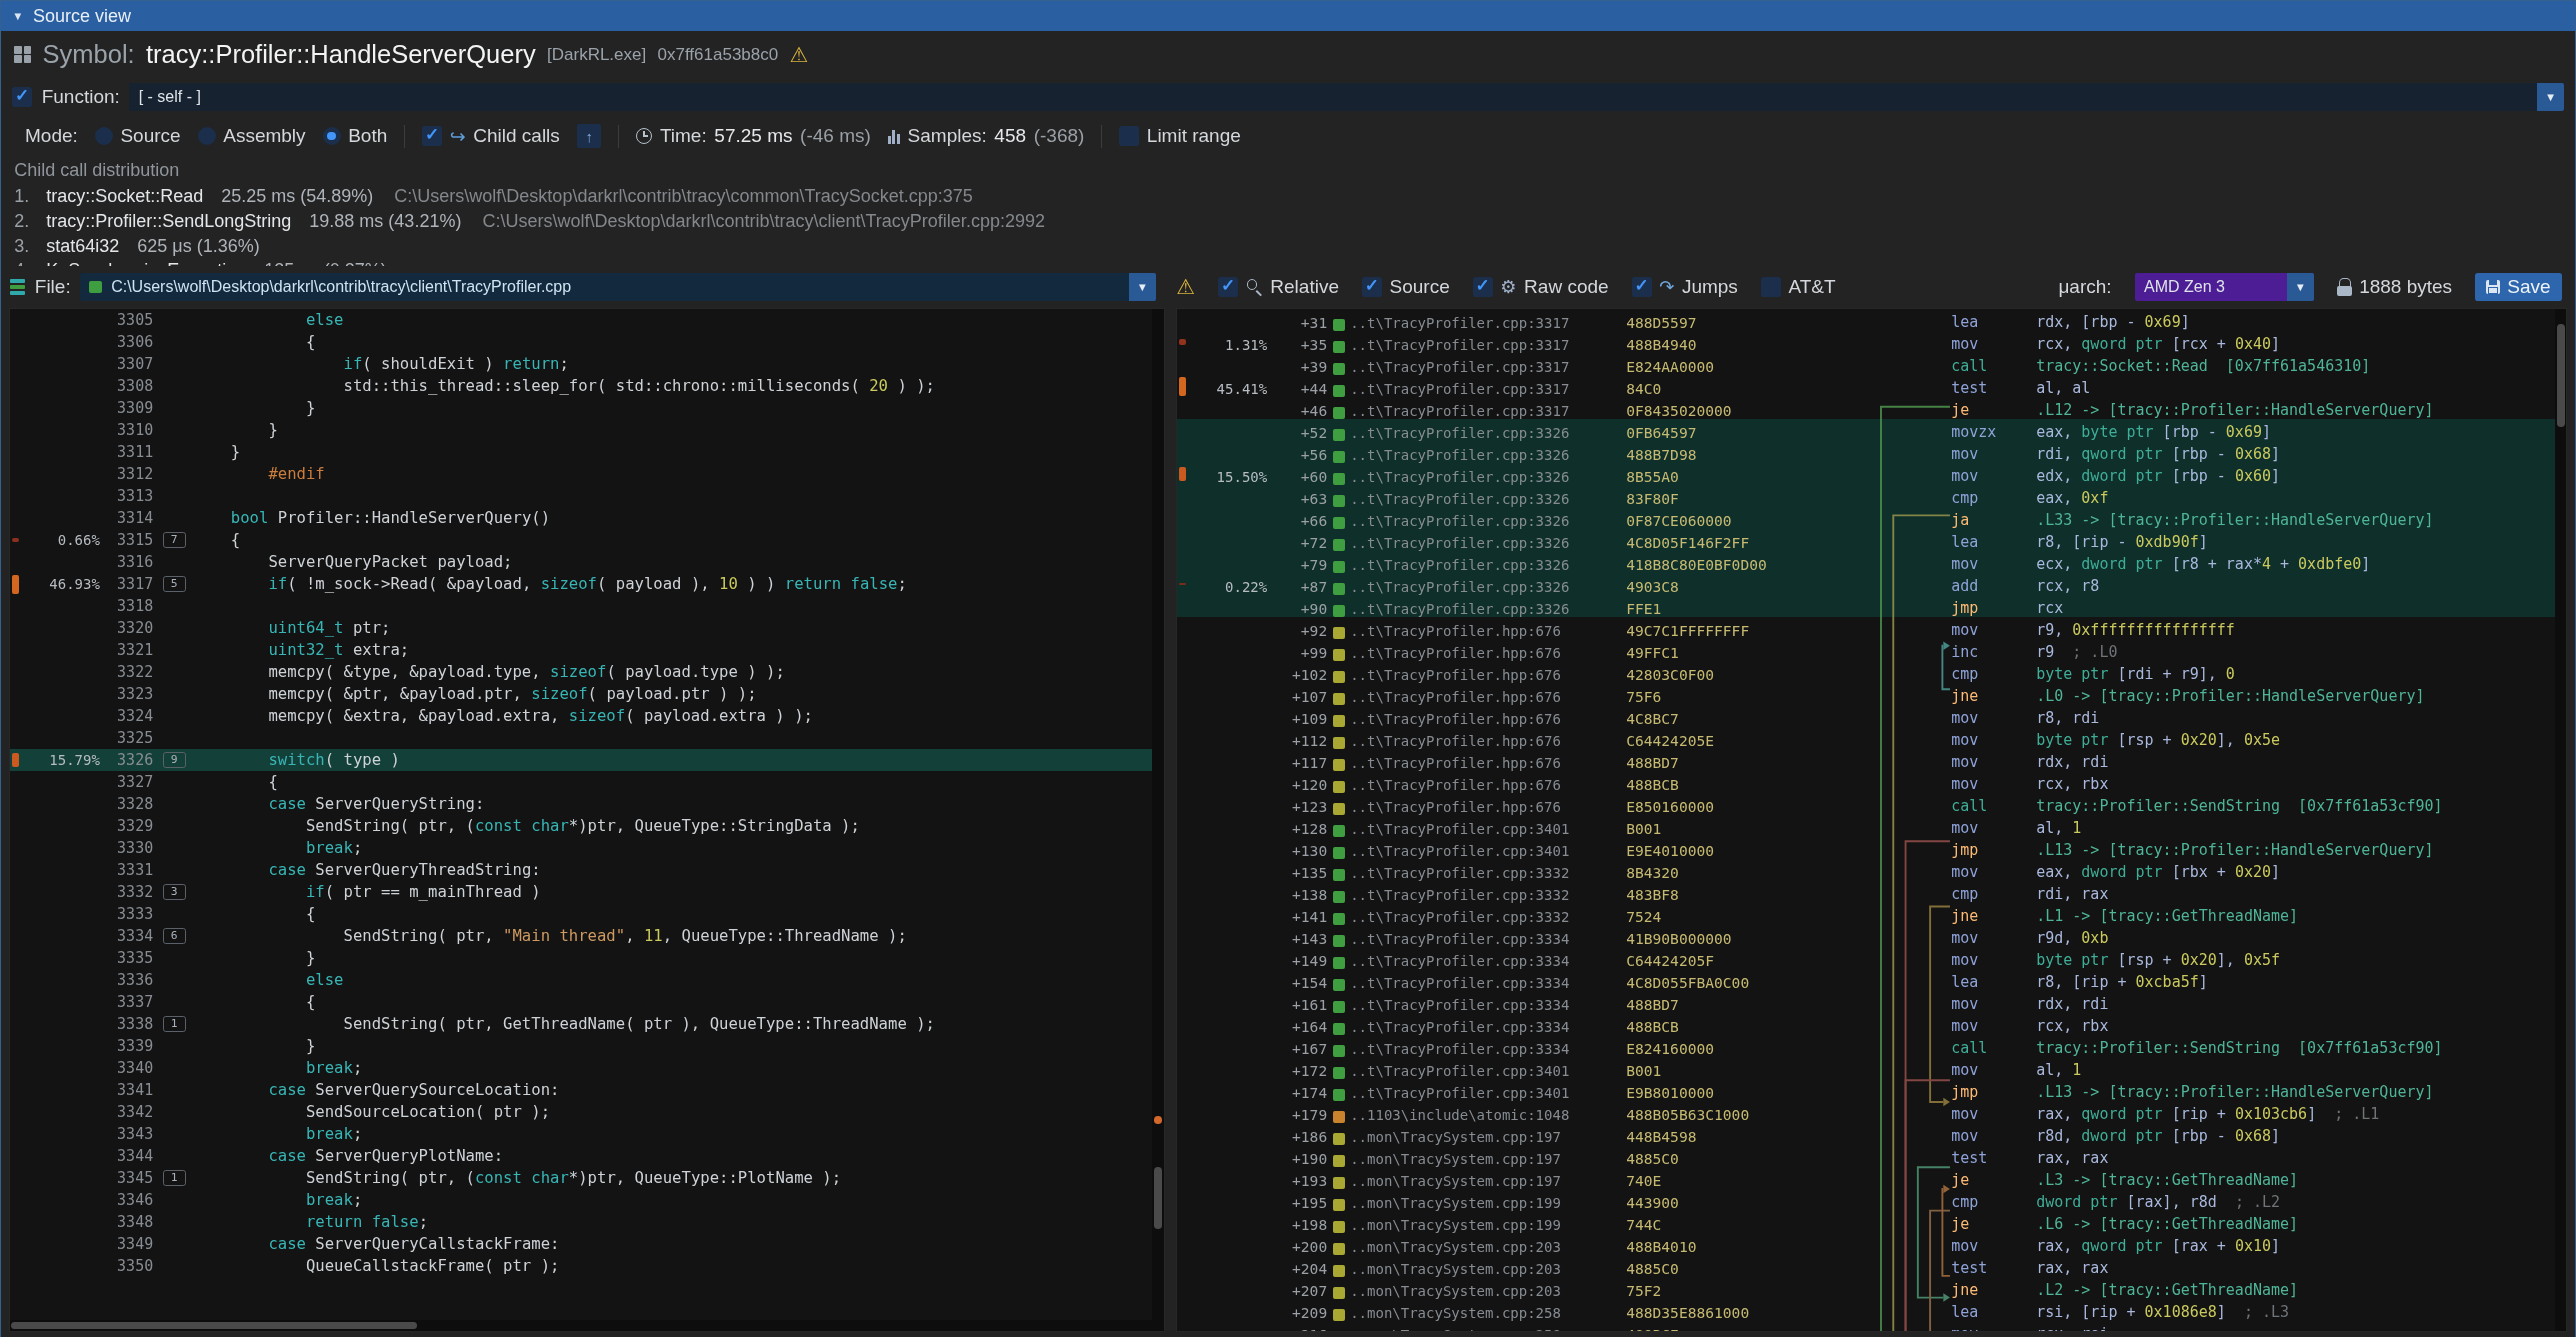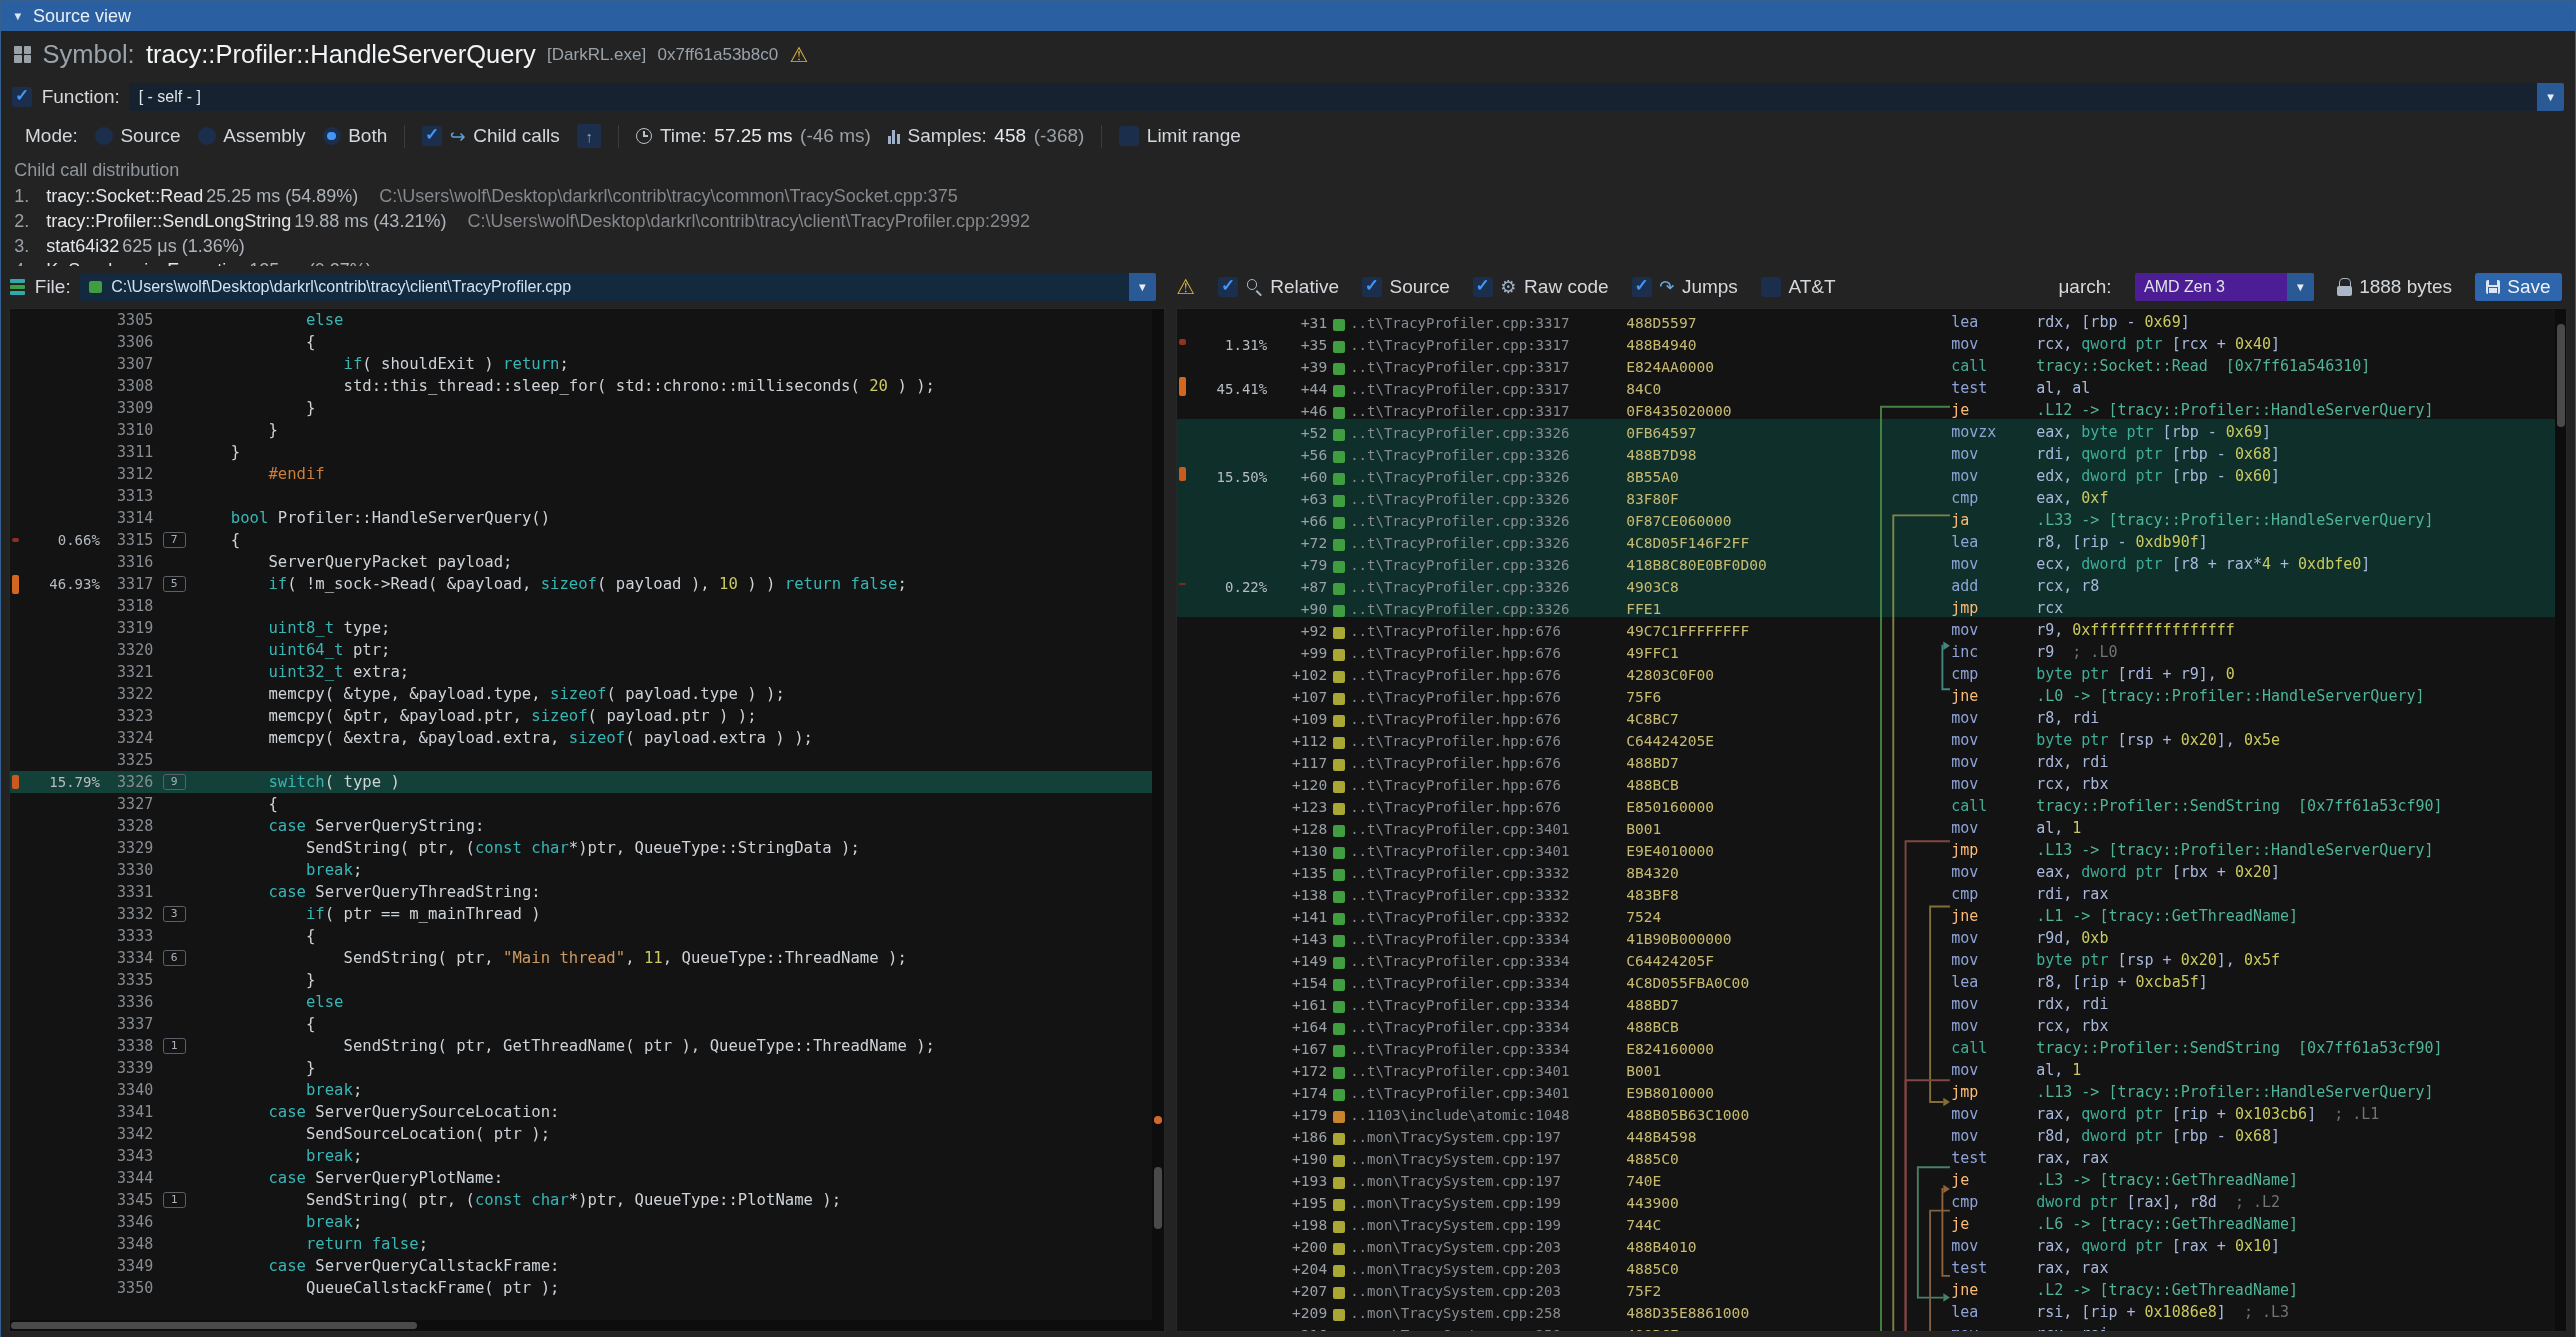--- a/index.html
+++ b/index.html
@@ -42,21 +42,21 @@
 .clock::before{content:"";position:absolute;left:5.7px;top:5.7px;width:4.7px;height:1.9px;background:#b6c2cc}
 .samples-icon{display:flex;align-items:flex-end;gap:1.9px;height:15px}
 .samples-icon i{width:2.8px;background:#9fb0c8}
 .samples-icon i:nth-child(1){height:7.6px}.samples-icon i:nth-child(2){height:13.2px}.samples-icon i:nth-child(3){height:9.4px}
 .stat-val{color:#e6e9ec}.stat-delta{color:#9aa0a6}
 
 .childdist{height:110px;padding:3.8px 13.2px 0;overflow:hidden}
 .cd-title{font-size:18px;color:#8f959b;margin-bottom:3.8px}
 .cd-row{height:24.6px;display:flex;align-items:center;font-size:18px;white-space:nowrap}
 .cd-idx{width:32px;color:#9aa0a6}
-.cd-name{color:#e4e7ea;margin-right:3px}
+.cd-name{color:#e4e7ea;margin-right:18px}
 .cd-time{color:#aeb4ba;margin-right:21px}
 .cd-path{color:#84888c}
 
 .filebar{height:42px;display:flex;align-items:center}
 .filebar-left{width:1164px;display:flex;align-items:center;gap:9.4px;padding:0 9.4px;flex:none}
 .file-icon{display:flex;flex-direction:column;gap:1.9px}
 .file-icon i{width:15px;height:3.8px;border-radius:0.9px}
 .file-icon i:nth-child(1){background:#2fa9a9}.file-icon i:nth-child(2){background:#3f9e3f}.file-icon i:nth-child(3){background:#2fa9a9}
 .file-combo{flex:1;background:#12293e}
 .file-combo .combo-text{color:#cfe3f2;display:flex;align-items:center;gap:9.4px}
@@ -426,29 +426,20 @@
           <div class="sl">
             <span class="heat">
               <i></i>
             </span>
             <span class="s-pct"></span>
             <span class="s-no">3318</span>
             <span class="s-badge" style="visibility: hidden;"></span>
             <span class="s-code"></span>
           </div>
 
-          <div class="sl">
-            <span class="heat">
-              <i></i>
-            </span>
-            <span class="s-pct"></span>
-            <span class="s-no">3319</span>
-            <span class="s-badge" style="visibility: hidden;"></span>
-            <span class="s-code">        <span class="kw">uint8_t</span> type;</span>
-          </div>
 
           <div class="sl">
             <span class="heat">
               <i></i>
             </span>
             <span class="s-pct"></span>
             <span class="s-no">3320</span>
             <span class="s-badge" style="visibility: hidden;"></span>
             <span class="s-code">        <span class="kw">uint64_t</span> ptr;</span>
           </div>

